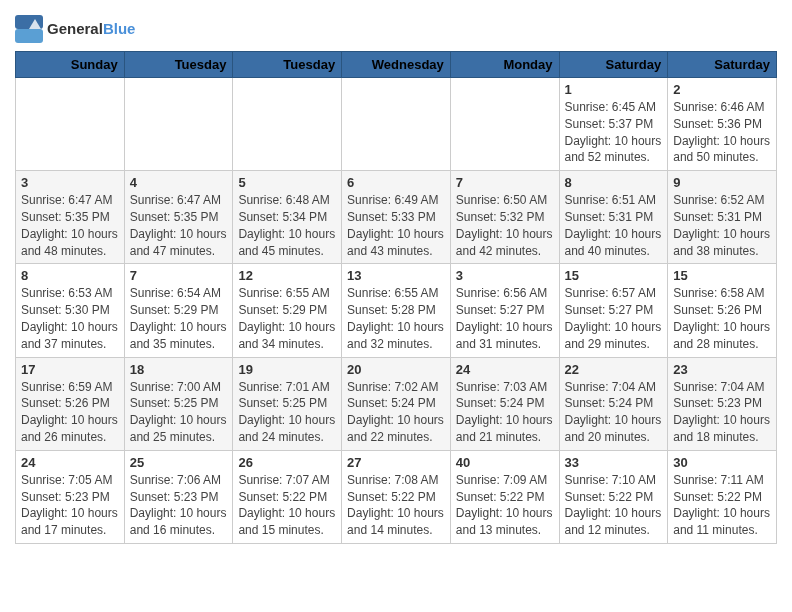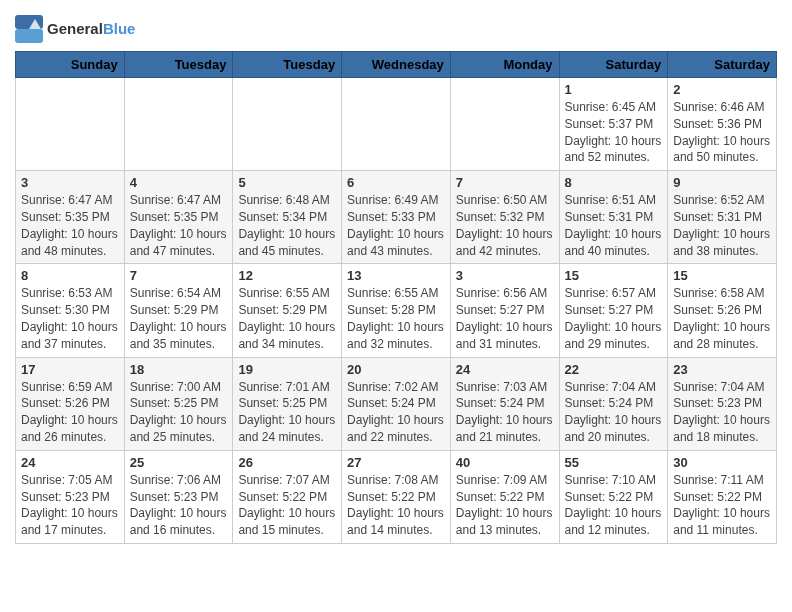--- a/index.html
+++ b/index.html
@@ -241,21 +241,21 @@
         </td>
         <td>
           <span class="day-number">27</span>
           <div class="day-info">Sunrise: 7:08 AM<br>Sunset: 5:22 PM<br>Daylight: 10 hours and 14 minutes.</div>
         </td>
         <td>
           <span class="day-number">40</span>
           <div class="day-info">Sunrise: 7:09 AM<br>Sunset: 5:22 PM<br>Daylight: 10 hours and 13 minutes.</div>
         </td>
         <td>
-          <span class="day-number">55</span>
+          <span class="day-number">33</span>
           <div class="day-info">Sunrise: 7:10 AM<br>Sunset: 5:22 PM<br>Daylight: 10 hours and 12 minutes.</div>
         </td>
         <td>
           <span class="day-number">30</span>
           <div class="day-info">Sunrise: 7:11 AM<br>Sunset: 5:22 PM<br>Daylight: 10 hours and 11 minutes.</div>
         </td>
       </tr>
     </tbody>
 </table>
 

